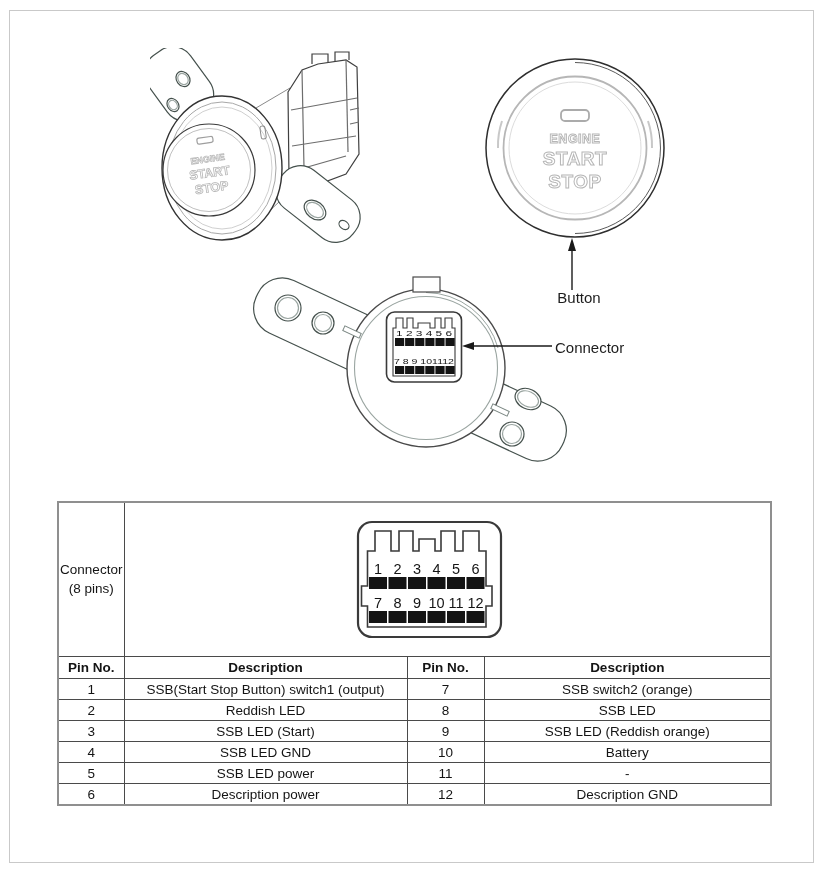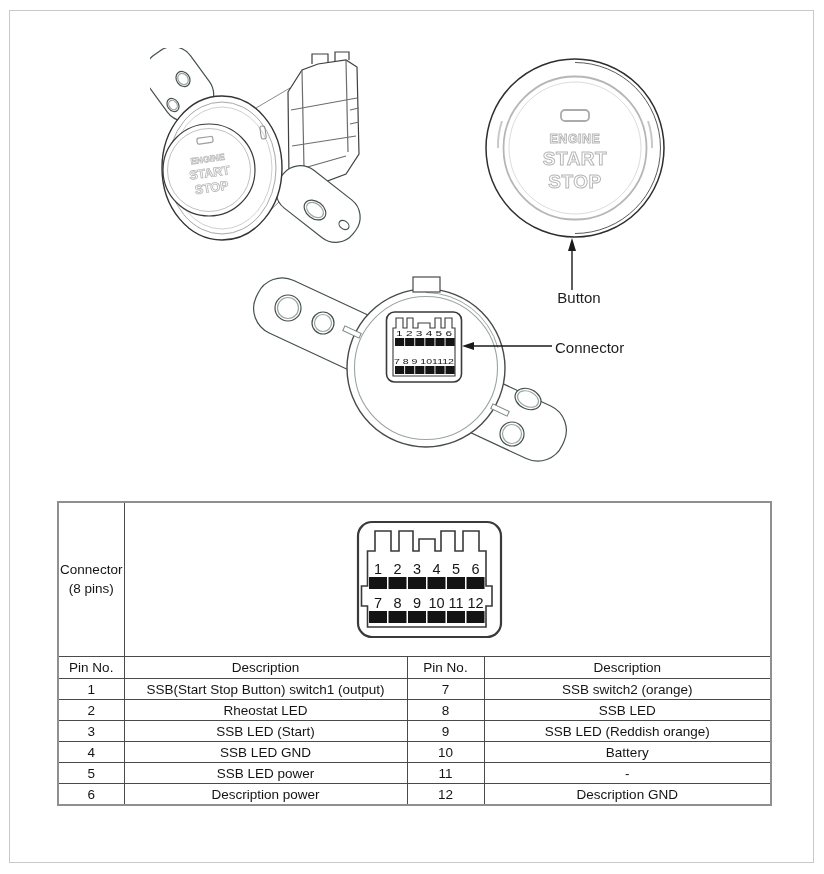--- a/index.html
+++ b/index.html
@@ -9,21 +9,21 @@
          border:1px solid #c9c9c9;}
   .abs{position:absolute;}
   .label{position:absolute;font-size:15px;color:#1c1c1c;white-space:nowrap;}
   .btn-label{left:484px;top:289px;width:190px;text-align:center;}
   .conn-label{left:555px;top:339px;}
   table.pinout{position:absolute;left:57px;top:501px;width:713px;
                border-collapse:collapse;table-layout:fixed;
                border:2px solid #8f8f8f;font-size:13.5px;}
   table.pinout td,table.pinout th{border:1.5px solid #4a4a4a;text-align:center;
                vertical-align:middle;padding:0;overflow:hidden;white-space:nowrap;}
-  table.pinout th{height:21px;font-weight:normal;}
+  table.pinout th{height:21px;font-weight:bold;}
   table.pinout td{height:20px;}
   tr.img-row td{height:153px;}
   .conn-cell{font-size:13.5px;line-height:1.35;}
   .diagram-svg{display:block;margin-left:230px;}
   svg text{font-family:"Liberation Sans",sans-serif;}
 </style>
 </head>
 <body>
 
 <div class="page">
@@ -205,21 +205,21 @@
         <th>Description</th>
       </tr>
       <tr>
         <td>1</td>
         <td>SSB(Start Stop Button) switch1 (output)</td>
         <td>7</td>
         <td>SSB switch2 (orange)</td>
       </tr>
       <tr>
         <td>2</td>
-        <td>Rheostat LED</td>
+        <td>Reddish LED</td>
         <td>8</td>
         <td>SSB LED</td>
       </tr>
       <tr>
         <td>3</td>
         <td>SSB LED (Start)</td>
         <td>9</td>
         <td>SSB LED (Reddish orange)</td>
       </tr>
       <tr>

